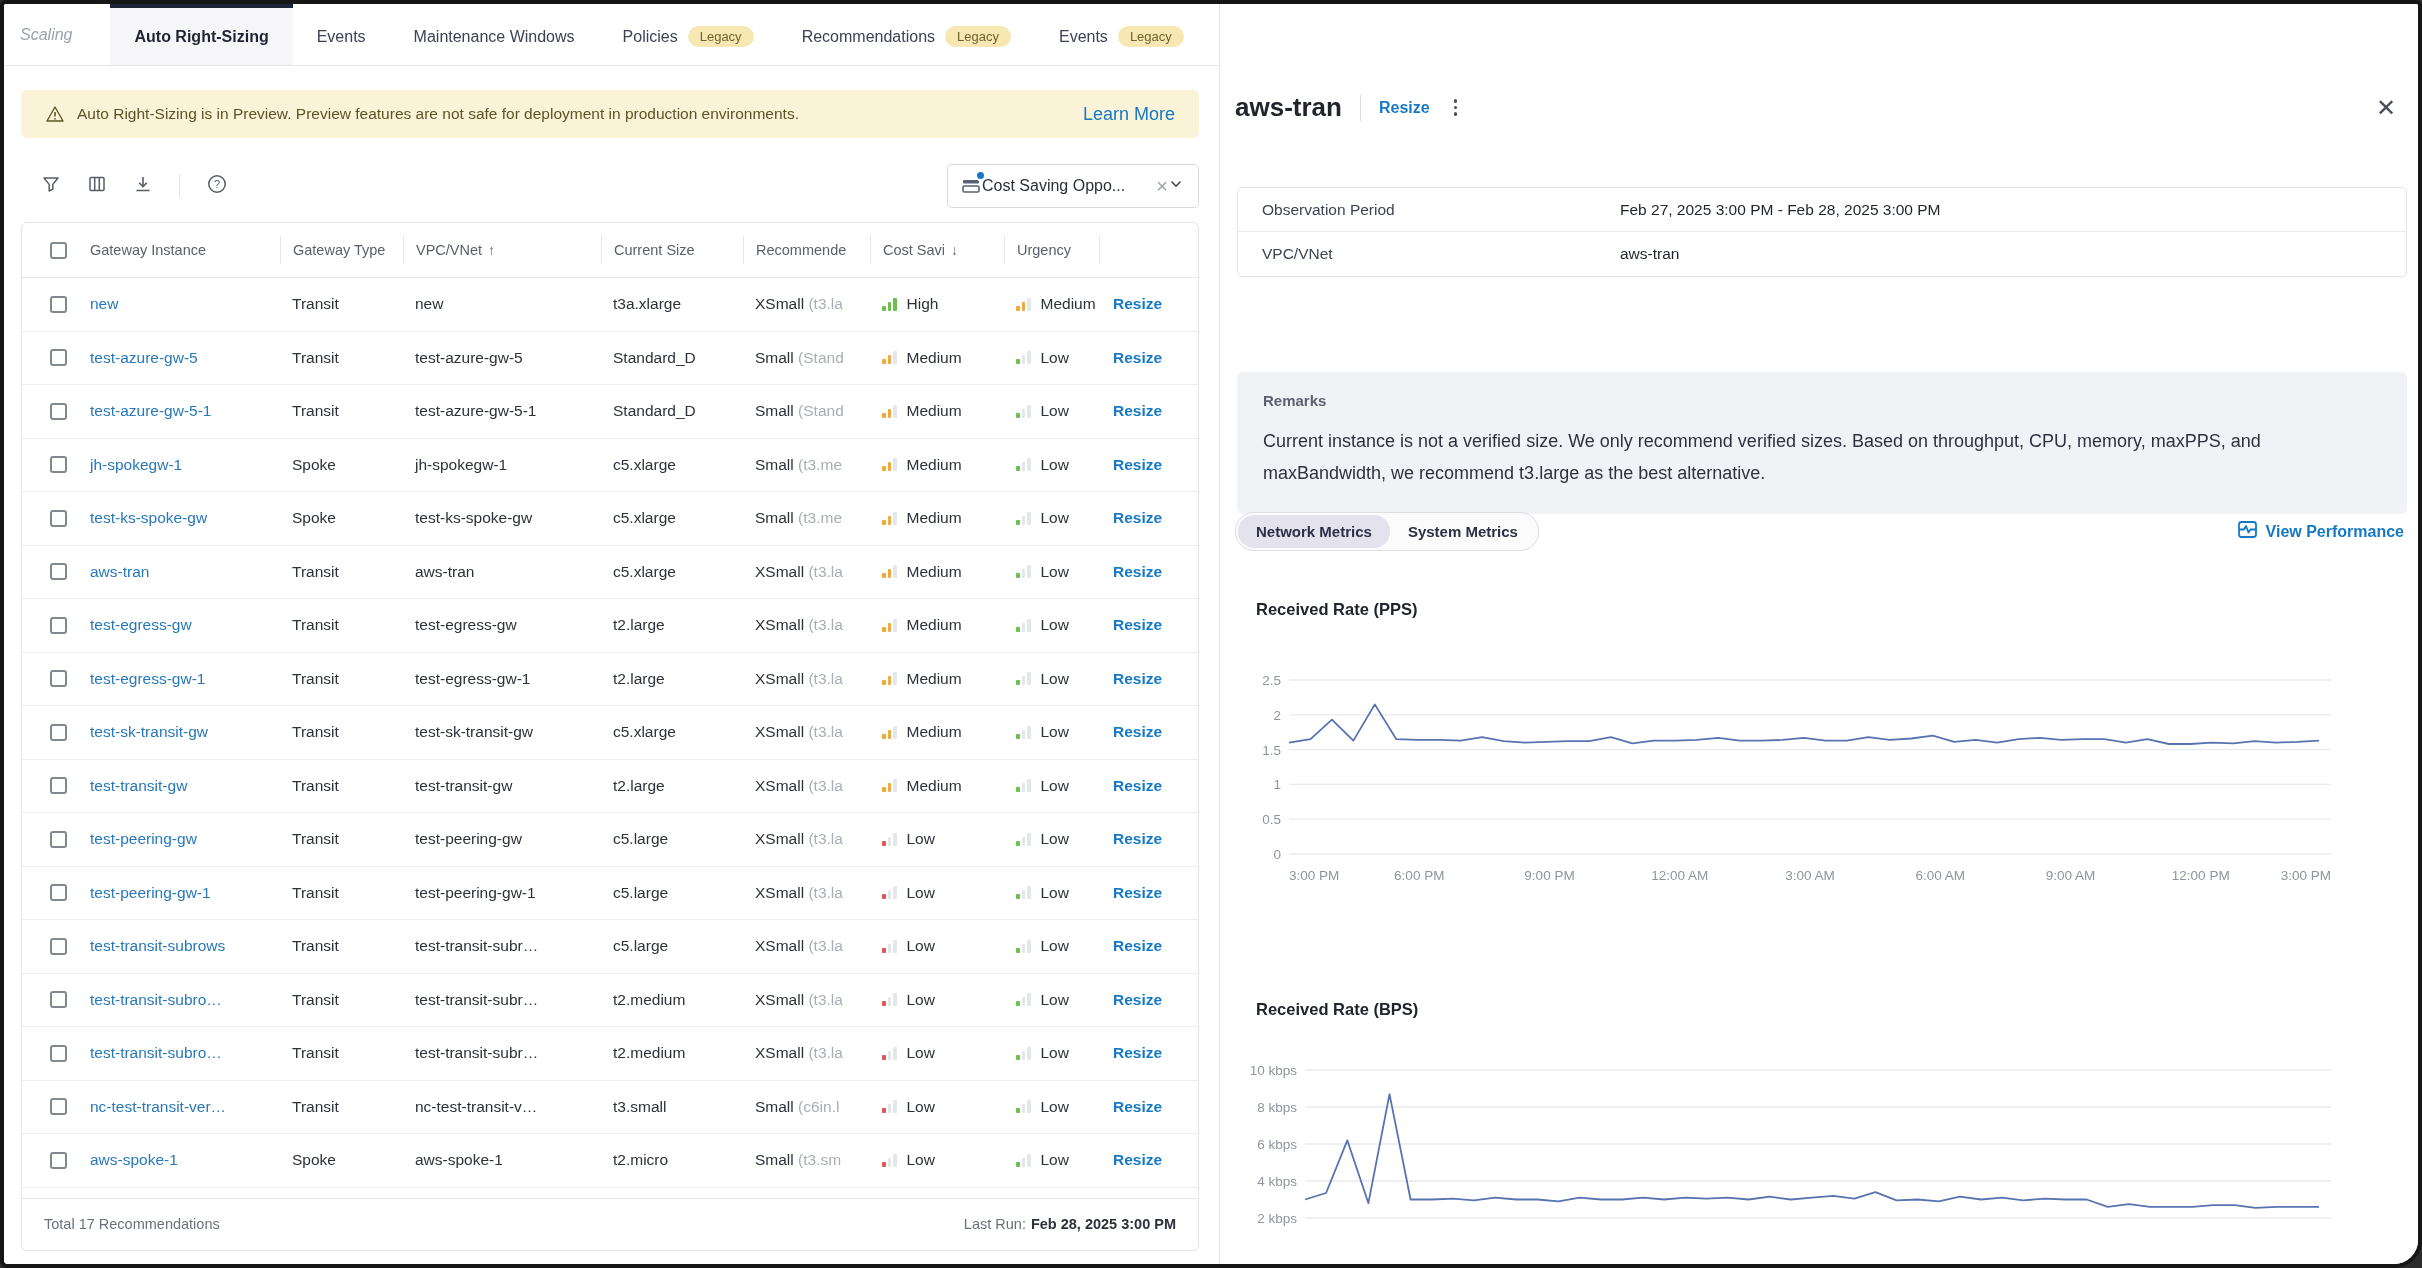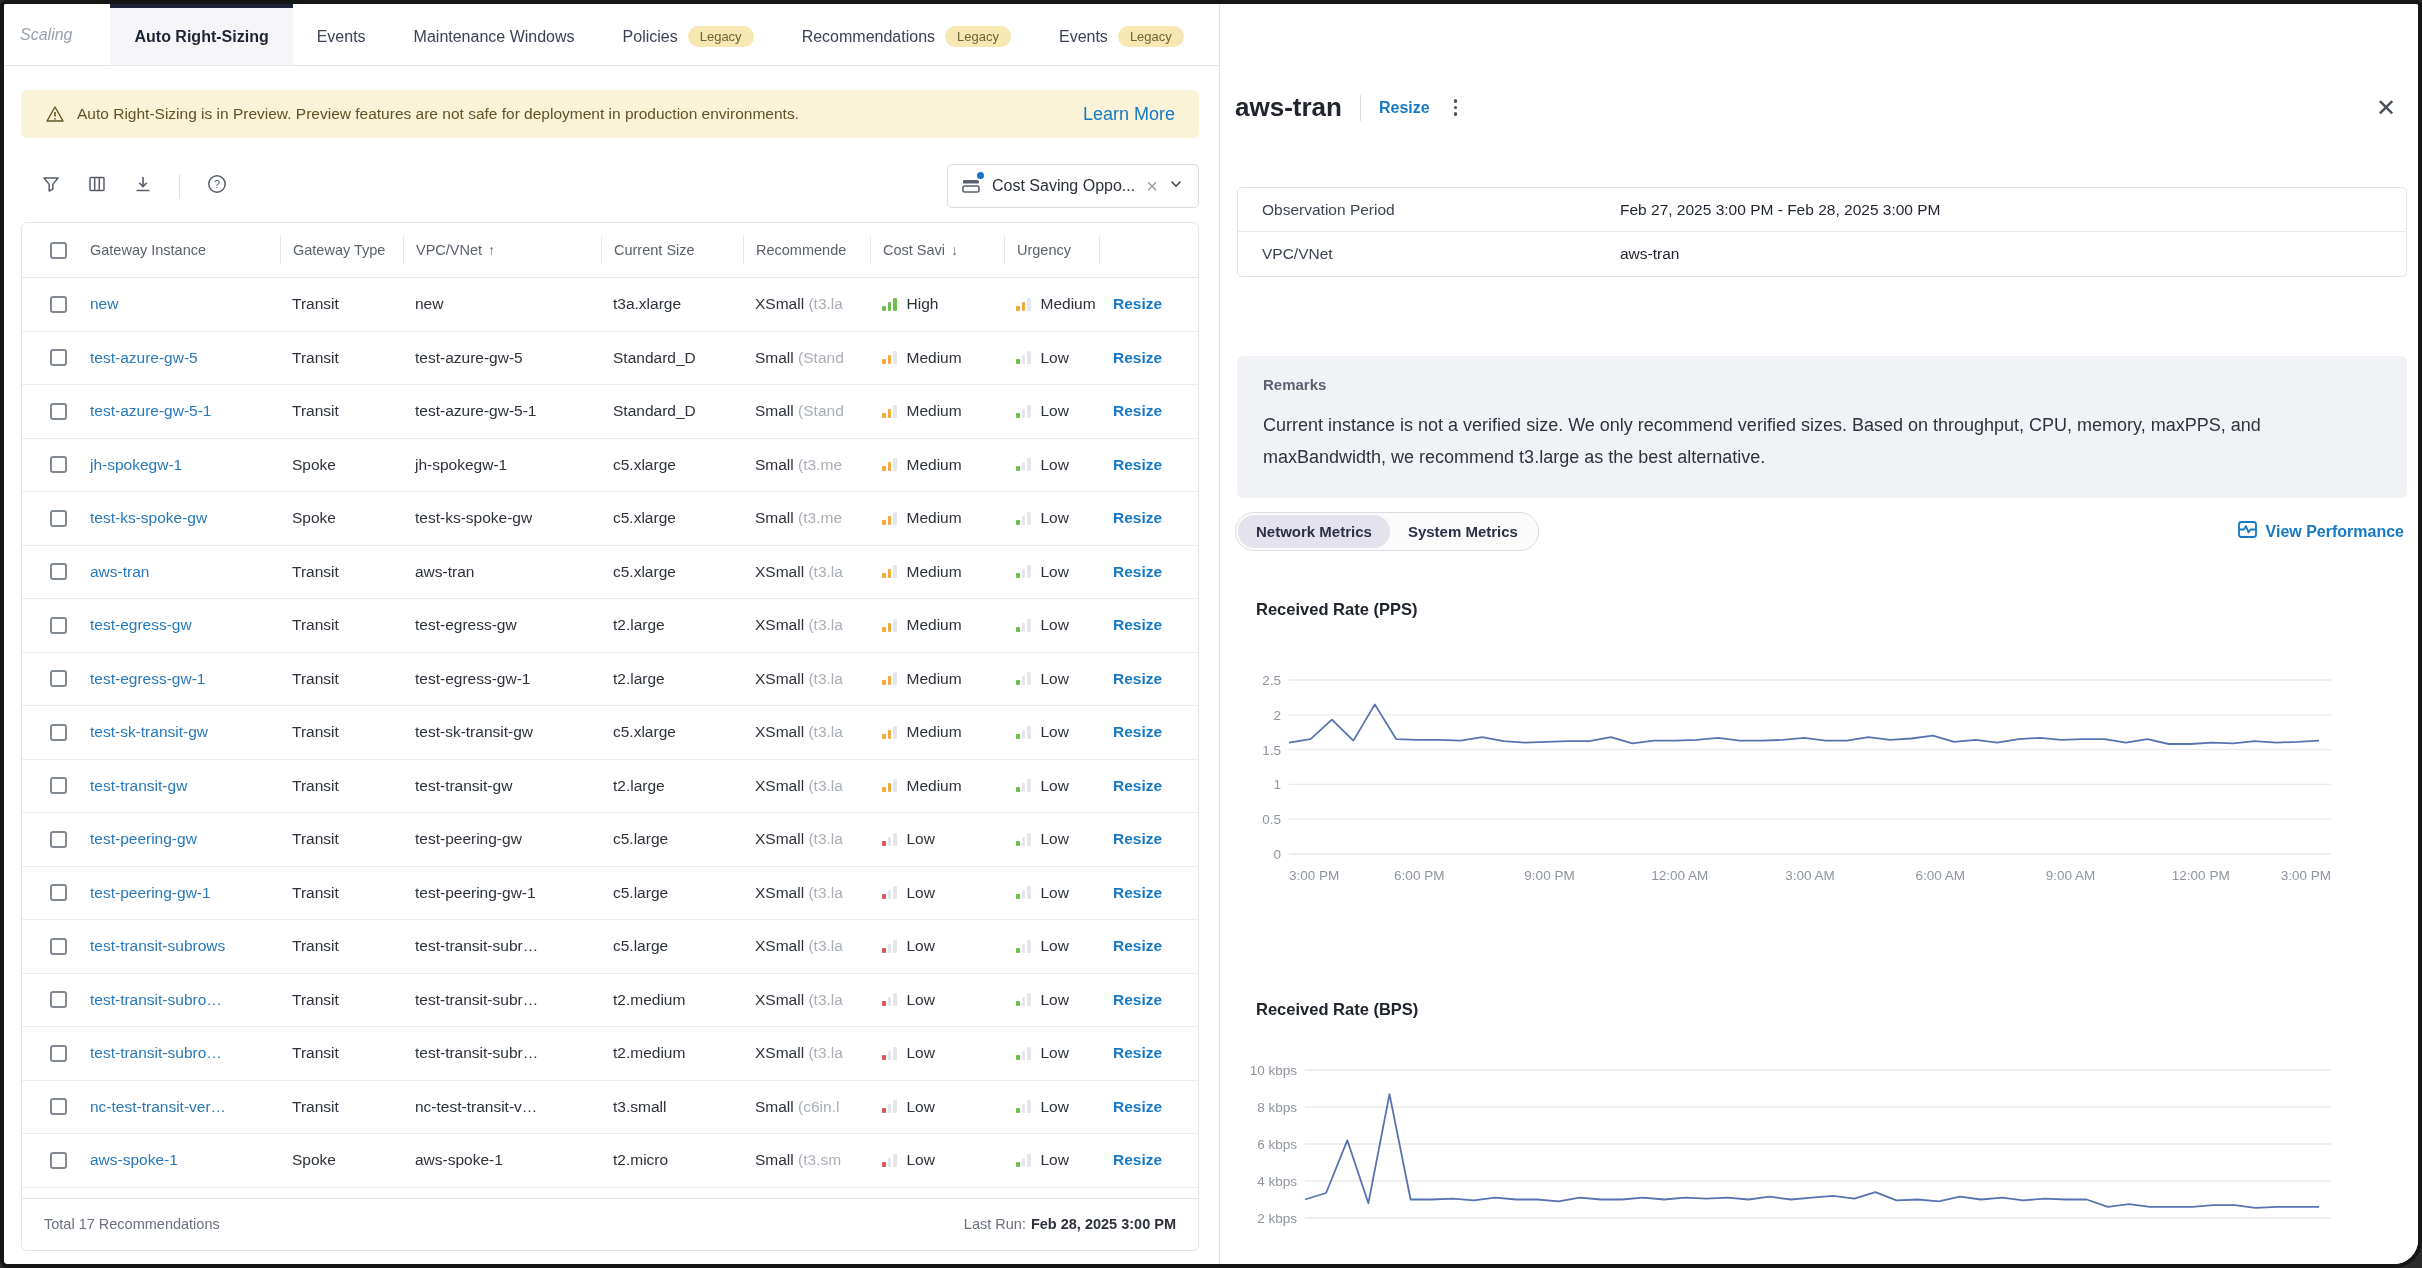--- a/index.html
+++ b/index.html
@@ -17,21 +17,21 @@
   .tab.active{background:#f6f6f9;border-top:4px solid #1d2339;font-weight:bold;color:#1f2433;}
   .badge{background:#f6e7b3;color:#6f6430;font-size:13px;border-radius:12px;padding:4px 12px;line-height:1;}
   .banner{margin:24px 20px 0 17px;height:48px;background:#fbf3d8;border-radius:6px;display:flex;align-items:center;padding:0 24px;font-size:15.5px;color:#5c5426;}
   .banner .warn{margin-right:12px;display:flex;}
   .banner .spacer{flex:1;}
   .banner a{color:#1779c4;text-decoration:none;font-size:18px;}
   .toolbar{margin:26px 20px 0 17px;display:flex;align-items:center;height:44px;}
   .tool-icons{display:flex;align-items:center;gap:26px;padding-left:20px;color:#565d68;}
   .tool-sep{width:1px;height:24px;background:#dfe2e6;}
   .toolbar .spacer{flex:1;}
-  .preset{display:flex;align-items:center;gap:10px;border:1px solid #d7dade;border-radius:5px;background:#fff;height:44px;padding:0 14px 0 12px;min-width:252px;}
+  .preset{display:flex;align-items:center;border:1px solid #d7dade;border-radius:5px;background:#fff;height:44px;padding:0 14px 0 12px;min-width:252px;}
   .preset-icon{position:relative;display:flex;}
   .preset-dot{position:absolute;right:-4px;top:-5px;width:11px;height:11px;border-radius:50%;background:#1677c7;border:2px solid #fff;}
   .preset-text{font-size:16px;color:#2a2f38;flex:1;white-space:nowrap;}
   .preset-clear{color:#9aa0a8;font-size:20px;line-height:1;cursor:pointer;}
   
   .card{margin:14px 20px 0 17px;border:1px solid #e2e4e8;border-radius:6px;background:#fff;overflow:hidden;}
   .grid-row{display:grid;grid-template-columns:56px 202px 123px 198px 142px 127px 134px 95px 1fr;align-items:center;}
   .thead{height:55px;border-bottom:1px solid #e5e7ea;color:#5a616c;font-size:14.5px;}
   .thead .hcell{display:flex;align-items:center;gap:6px;height:28px;padding-left:12px;overflow:hidden;white-space:nowrap;}
   .thead .hcell.first{padding-left:0;}
@@ -58,21 +58,21 @@
   .rp-vsep{width:1px;height:26px;background:#d9dce1;}
   .rp-resize{color:#1779c4;font-size:16px;font-weight:bold;text-decoration:none;}
   .kebab{color:#4a4f58;font-size:22px;letter-spacing:0;line-height:0.55;display:flex;flex-direction:column;gap:3px;cursor:pointer;padding:2px 6px;}
   .kebab i{width:3.5px;height:3.5px;border-radius:50%;background:#4a4f58;display:block;}
   .rp-close{margin-left:auto;color:#4a4f58;font-size:24px;cursor:pointer;line-height:1;}
   .rp-details{position:absolute;left:16px;top:183px;width:1170px;border:1px solid #e2e4e8;border-radius:5px;overflow:hidden;font-size:15.5px;}
   .d-row{display:grid;grid-template-columns:382px 1fr;height:44px;align-items:center;border-bottom:1px solid #e9ebee;}
   .d-row:last-child{border-bottom:none;}
   .d-label{padding-left:24px;color:#3c4452;}
   .d-value{color:#1e232e;}
-  .rp-remarks{position:absolute;left:16px;top:352px;width:1170px;background:#f1f2f6;border-radius:6px;padding:20px 26px 24px 26px;}
+  .rp-remarks{position:absolute;left:16px;top:368px;width:1170px;background:#f1f2f6;border-radius:6px;padding:20px 26px 24px 26px;}
   .remarks-title{color:#5a6270;font-size:15px;font-weight:bold;margin-bottom:16px;}
   .remarks-body{color:#2d333d;font-size:18px;line-height:1.8;max-width:1110px;}
   .rp-tabsrow{position:absolute;left:14px;top:508px;right:22px;display:flex;align-items:center;}
   .seg{display:flex;border:1px solid #dcdce2;background:#fbfbfc;border-radius:19px;padding:2px;}
   .seg-item{font-size:15px;color:#2c3046;font-weight:bold;padding:8px 18px;border-radius:16px;cursor:pointer;white-space:nowrap;}
   .seg-item.active{background:#e4e2ed;}
   .rp-tabsrow .spacer{flex:1;}
   .viewperf{display:flex;align-items:center;gap:8px;color:#1779c4;font-size:16px;font-weight:bold;text-decoration:none;}
   .chart-title{position:absolute;left:35px;font-size:16.5px;font-weight:bold;color:#20242c;}
   .chart-svg{position:absolute;left:18px;}

